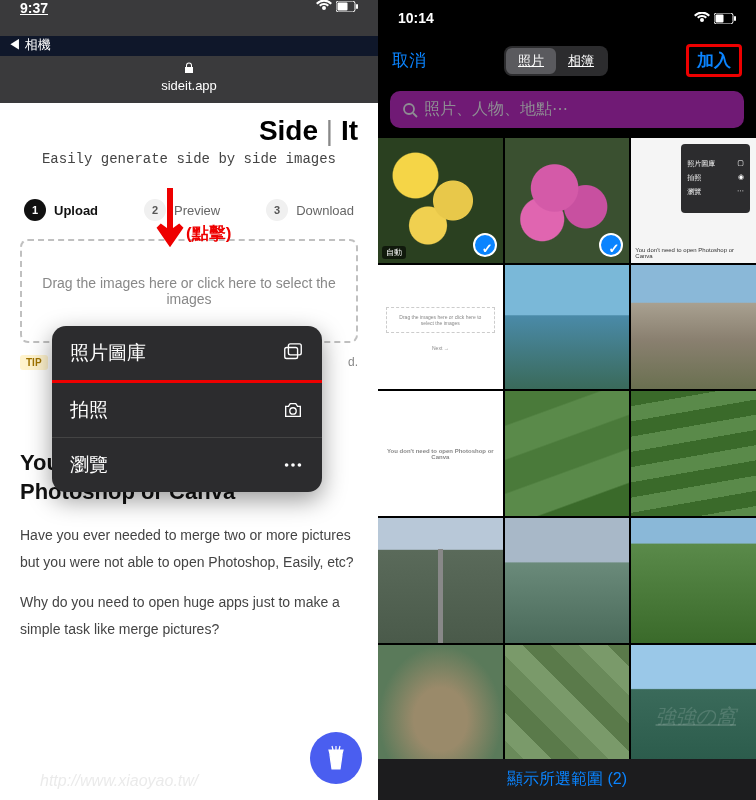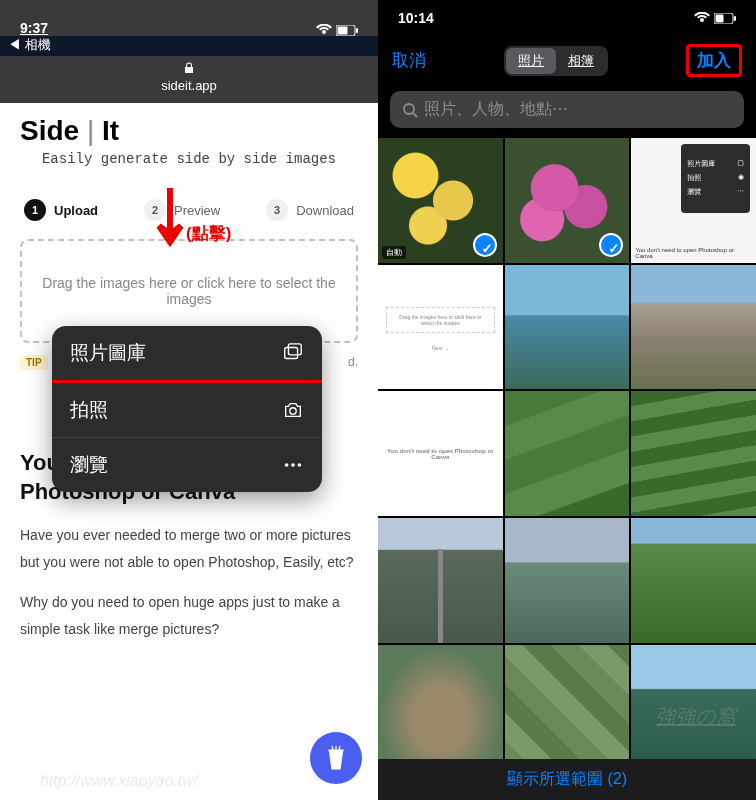--- a/index.html
+++ b/index.html
@@ -2,26 +2,26 @@
 <html><head>
   <meta charset="utf-8">
   <style>
     * { margin: 0; padding: 0; box-sizing: border-box; font-family: -apple-system, BlinkMacSystemFont, sans-serif; }
     body { width: 756px; height: 800px; display: flex; background: #fff; }
     .phone { width: 378px; height: 800px; position: relative; overflow: hidden; }
     .phone-left { background: #fff; }
     .phone-right { background: #000; }
     
     
-    .status-bar-left { height: 36px; background: #3a3a3c; display: flex; align-items: flex-end; justify-content: space-between; padding: 0 20px; color: #fff; font-size: 14px; font-weight: 600; text-decoration: underline; }
+    .status-bar-left { height: 36px; background: #3a3a3c; display: flex; align-items: flex-start; justify-content: space-between; padding: 0 20px; color: #fff; font-size: 14px; font-weight: 600; text-decoration: underline; }
     .status-icons { display: flex; gap: 4px; align-items: center; }
     .back-nav { background: #0f172a; color: #fff; padding: 0 8px 2px; font-size: 13px; }
     .url-bar { background: #3a3a3c; padding: 6px 20px 10px; text-align: center; color: #fff; font-size: 13px; display: flex; align-items: center; justify-content: center; gap: 4px; flex-direction: column; }
     .app-content { background: #fff; padding: 12px 20px; }
-    .app-title { text-align: left; font-size: 28px; font-weight: 800; margin-bottom: 4px; }
+    .app-title { text-align: right; font-size: 28px; font-weight: 800; margin-bottom: 4px; }
     .app-title .divider { font-weight: 300; color: #888; }
     .app-subtitle { text-align: center; font-size: 14px; color: #444; margin-bottom: 32px; font-family: Liberation Mono, monospace; }
     .steps { display: flex; justify-content: space-between; padding: 0 4px 18px; }
     .step { display: flex; align-items: center; gap: 8px; font-size: 13px; color: #666; }
     .step-num { width: 22px; height: 22px; border-radius: 50%; background: #f0f0f0; display: flex; align-items: center; justify-content: center; font-size: 11px; color: #555; font-weight: 600; }
     .step.active .step-num { background: #111; color: #fff; }
     .step.active { color: #111; font-weight: 600; }
     
     .arrow-annot { position: absolute; left: 155px; top: 188px; z-index: 5; }
     .arrow-svg { width: 30px; height: 60px; }
@@ -45,21 +45,21 @@
     
     
     .status-bar-right { height: 36px; background: #000; display: flex; align-items: center; justify-content: space-between; padding: 0 20px; color: #fff; font-size: 14px; font-weight: 600; }
     .picker-header { display: flex; align-items: center; justify-content: space-between; padding: 8px 14px; }
     .picker-cancel { color: #0a84ff; font-size: 17px; }
     .picker-add { color: #0a84ff; font-size: 17px; font-weight: 700; border: 3px solid #e00; border-radius: 4px; padding: 2px 8px; }
     .picker-tabs { display: flex; background: #2c2c2e; border-radius: 8px; padding: 2px; }
     .picker-tab { padding: 4px 12px; color: #fff; font-size: 13px; border-radius: 6px; text-decoration: underline; }
     .picker-tab.active { background: #5a5a5e; }
     .search-row { padding: 6px 12px 10px; }
-    .search-field { background: #404040; border-radius: 10px; padding: 8px 12px; color: #8e8e93; font-size: 16px; display: flex; align-items: center; gap: 6px; }
+    .search-field { background: #701a75; border-radius: 10px; padding: 8px 12px; color: #8e8e93; font-size: 16px; display: flex; align-items: center; gap: 6px; }
     
     .photo-grid { display: grid; grid-template-columns: repeat(3, 1fr); gap: 2px; background: #000; }
     .photo-cell { aspect-ratio: 1; position: relative; overflow: hidden; }
     .photo-cell.selected::after { content: ""; position: absolute; bottom: 6px; right: 6px; width: 20px; height: 20px; background: #0a84ff; border: 2px solid #fff; border-radius: 50%; }
     .photo-cell.selected::before { content: "✓"; position: absolute; bottom: 7px; right: 10px; color: #fff; font-size: 13px; z-index: 2; font-weight: 700; }
     .photo-cell .burst-badge { position: absolute; bottom: 4px; left: 4px; background: rgba(0,0,0,0.6); color: #fff; font-size: 8px; padding: 1px 4px; border-radius: 3px; }
     
     
     .flower-y { background: radial-gradient(circle at 30% 30%, #f5d547 18%, transparent 19%), radial-gradient(circle at 60% 50%, #e8c84a 20%, transparent 21%), radial-gradient(circle at 40% 70%, #f0d050 16%, transparent 17%), #2a4020; }
     .flower-p { background: radial-gradient(circle at 40% 40%, #d45aa8 22%, transparent 23%), radial-gradient(circle at 65% 55%, #c850a0 20%, transparent 21%), radial-gradient(circle at 30% 65%, #e065b0 18%, transparent 19%), #3a5030; }

